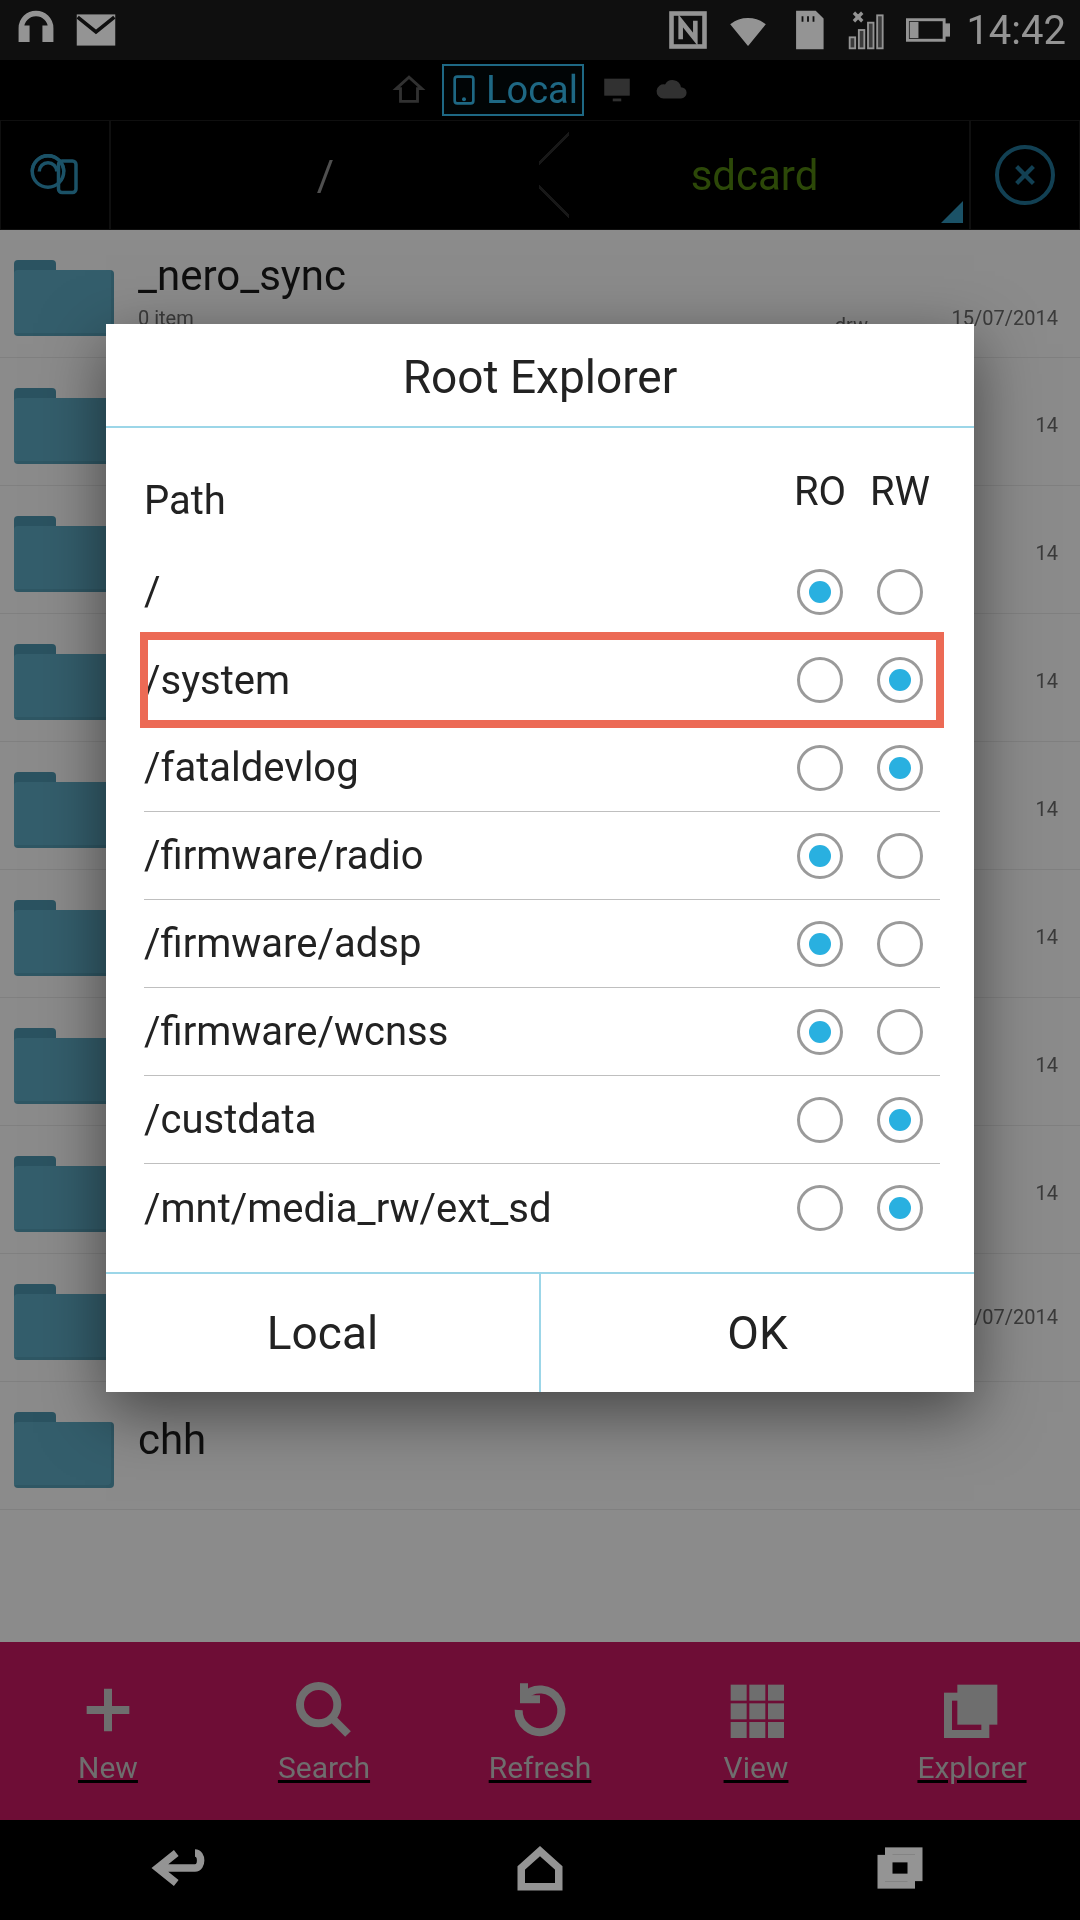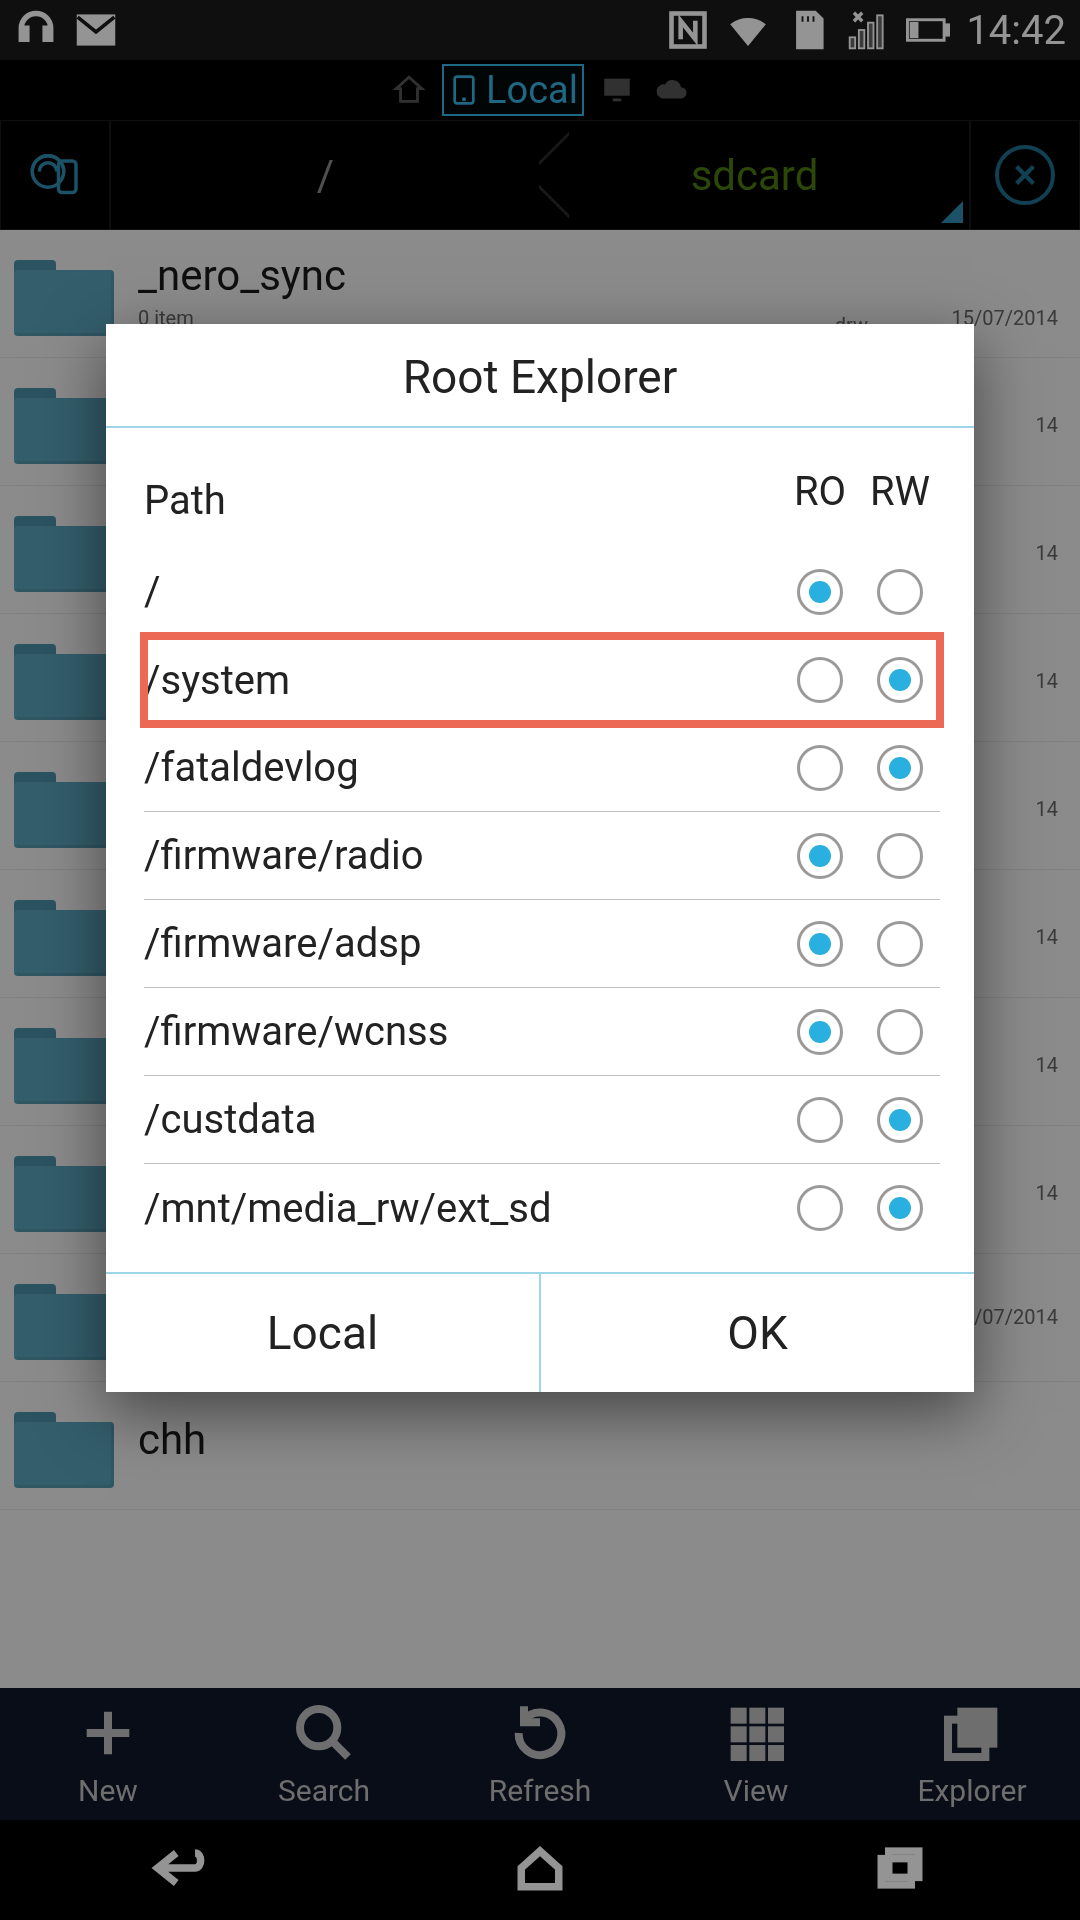--- a/index.html
+++ b/index.html
@@ -47,21 +47,21 @@
 .folder-ico { width: 100px; height: 84px; margin-right: 24px; position: relative; }
 .folder-ico::before { content: ""; position: absolute; left: 0; top: 8px; width: 42px; height: 18px; background: #4a90a8; border-radius: 4px 4px 0 0; }
 .folder-ico::after { content: ""; position: absolute; left: 0; top: 18px; right: 0; bottom: 0; background: #5aa3bb; border-radius: 4px; box-shadow: inset -3px -3px 0 rgba(0,0,0,0.08); }
 .file-name { font-size: 42px; color: #1a1a1a; }
 .file-meta { display: flex; width: 100%; font-size: 20px; color: #666; }
 .file-col { flex: 1; display: flex; flex-direction: column; justify-content: center; gap: 6px; }
 .file-perm { min-width: 80px; text-align: right; margin-top: 7px; }
 .file-date { min-width: 190px; text-align: right; }
 
 
-.bottombar { position: absolute; left: 0; right: 0; bottom: 100px; height: 132px; background: #0f172a; display: flex; }
+.bottombar { position: absolute; left: 0; right: 0; bottom: 100px; height: 178px; background: #be185d; display: flex; text-decoration: underline; }
 .bottombar .bitem { flex: 1; display: flex; flex-direction: column; align-items: center; justify-content: center; gap: 8px; color: #bdbdbd; font-size: 30px; }
 .bottombar svg, .bottombar .bglyph { width: 64px; height: 64px; fill: #bdbdbd; stroke: #bdbdbd; }
 .bitem .bglyph { display:flex; align-items:center; justify-content:center; }
 
 
 .navbar { position: absolute; left: 0; right: 0; bottom: 0; height: 100px; background: #000; display: flex; align-items: center; justify-content: space-around; }
 .navbar svg { width: 60px; height: 48px; fill: none; stroke: #fff; stroke-width: 4; }
 
 
 .scrim { position: absolute; inset: 0; background: rgba(0,0,0,0.42); }

